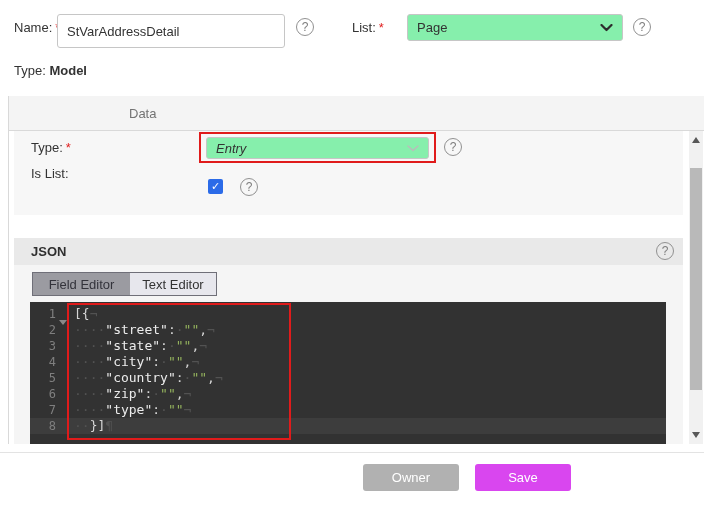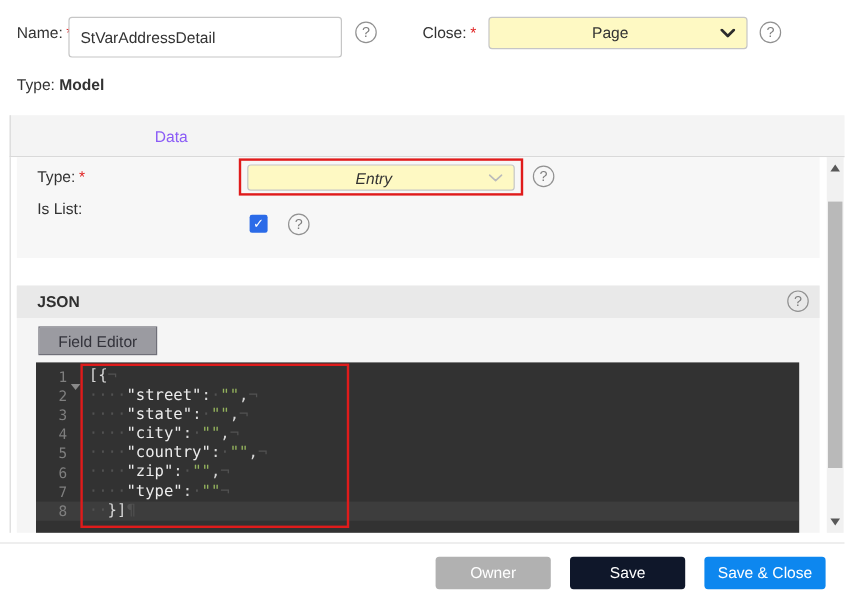--- a/index.html
+++ b/index.html
@@ -6,35 +6,35 @@
   #app{position:relative;width:704px;height:511px;background:#ffffff;
        font-family:"Liberation Sans",sans-serif;font-size:13px;color:#333;overflow:hidden;}
   .abs{position:absolute;}
   .lbl{white-space:nowrap;}
   .req{color:var(--required-red);margin-left:3px;}
 
   
   .text-input{position:absolute;box-sizing:border-box;height:27px;border:1px solid #c6c6c6;border-radius:3px;
               background:#fff;color:#333;font-family:"Liberation Sans",sans-serif;font-size:13px;padding:16px 9px;outline:none;}
   .select-box{position:absolute;box-sizing:border-box;height:27px;border:1px solid #c6c6c6;border-radius:3px;
-              background:#fef9c3;display:flex;align-items:center;padding:0 9px;cursor:pointer;text-align:center;}
+              background:#86efac;display:flex;align-items:center;padding:0 9px;cursor:pointer;}
   .select-box .val{flex:1;}
   .help{position:absolute;width:18px;height:18px;border:1.3px solid #919191;border-radius:50%;
         display:flex;align-items:center;justify-content:center;color:#7e7e7e;font-size:12px;
         box-sizing:border-box;background:transparent;}
 
   
   .tabbar{position:absolute;left:8px;top:96px;width:696px;height:35px;background:#f4f4f4;
           box-sizing:border-box;border-bottom:1px solid #d9d9d9;border-left:1px solid #d9d9d9;}
   .tab-active{position:absolute;left:20px;top:0;width:82px;height:35px;background:#ffffff;
           box-sizing:border-box;border-top:3px solid var(--accent-blue);
           border-left:1px solid #d9d9d9;border-right:1px solid #d9d9d9;
           display:flex;align-items:center;justify-content:center;color:#333;cursor:pointer;}
   .tab-idle{position:absolute;left:110px;top:0;height:35px;display:flex;align-items:center;
-          padding:0 10px;color:#8b5cf6;cursor:pointer;}
+          padding:0 10px;color:#737373;cursor:pointer;}
 
   
   .content{position:absolute;left:8px;top:131px;width:681px;height:313px;
            box-sizing:border-box;border-left:1px solid #d9d9d9;background:#fff;}
   .panel1{position:absolute;left:5px;top:0;width:669px;height:84px;background:#f7f7f7;}
   .redbox{position:absolute;border:2px solid var(--highlight-red);box-sizing:border-box;pointer-events:none;z-index:5;}
   .checkbox{position:absolute;width:15px;height:15px;background:var(--checkbox-blue);border-radius:2px;
             display:flex;align-items:center;justify-content:center;color:#fff;font-size:11px;cursor:pointer;}
 
   
@@ -69,40 +69,40 @@
          border-right:4px solid transparent;border-bottom:6px solid #585858;cursor:pointer;}
   .sb-down{position:absolute;left:3px;bottom:6px;width:0;height:0;border-left:4px solid transparent;
          border-right:4px solid transparent;border-top:6px solid #585858;cursor:pointer;}
   .sb-thumb{position:absolute;left:1px;top:37px;width:12px;height:222px;background:#b9b9b9;cursor:grab;}
 
   
   .footline{position:absolute;left:0;top:452px;width:704px;height:1px;background:#e3e3e3;}
   .btn{position:absolute;top:464px;height:27px;border:none;border-radius:3px;color:#fff;
        font-family:"Liberation Sans",sans-serif;font-size:13px;cursor:pointer;}
   .btn-cancel{left:363px;width:96px;background:#b1b1b1;}
-  .btn-save{left:475px;width:96px;background:#0f172a;}
+  .btn-save{left:475px;width:96px;background:#d946ef;}
   .btn-primary{left:587px;width:101px;background:var(--primary-blue);}
 
   .chev{display:inline-block;}
 </style>
 </head>
 <body>
 
 <div id="app">
 
   <div class="abs lbl" style="left:14px;top:20px;">
     <span>Name:</span><span class="req">*</span>
   </div>
   <input class="text-input" style="left: 57px; top: 14px; width: 228px;" value="StVarAddressDetail">
   <div class="help" style="left:296px;top:18px;">
     <span>?</span>
   </div>
 
   <div class="abs lbl" style="left:352px;top:20px;">
-    <span>Close:</span><span class="req">*</span>
+    <span>List:</span><span class="req">*</span>
   </div>
   <div class="select-box" style="left:407px;top:14px;width:216px;">
     <span class="val">Page</span>
     <svg class="chev" width="13" height="8" viewBox="0 0 13 8">
       <polyline points="1.5,1 6.5,6 11.5,1" fill="none" stroke="#2d2d2d" stroke-width="2.2" stroke-linecap="round" stroke-linejoin="round"></polyline>
     </svg>
   </div>
   <div class="help" style="left:633px;top:18px;">
     <span>?</span>
   </div>
@@ -151,20 +151,23 @@
         <span class="t">JSON</span>
       </div>
       <div class="help" style="right:9px;top:4px;">
         <span>?</span>
       </div>
 
       <div class="toggle">
         <div class="seg seg-field">
           <span>Field Editor</span>
         </div>
+        <div class="seg seg-text">
+          <span>Text Editor</span>
+        </div>
       </div>
 
       <div class="editor">
         <div>
             <div class="code-row">
               <span class="gutter-num">1</span>
               <span class="fold show"></span>
               <span class="code-content"><span class="seg-p">[{</span><span class="seg-ws">¬</span></span>
             </div>
             <div class="code-row">
@@ -211,14 +214,13 @@
 
   <div class="vscroll">
     <div class="sb-up"></div>
     <div class="sb-thumb"></div>
     <div class="sb-down"></div>
   </div>
 
   <div class="footline"></div>
   <button class="btn btn-cancel">Owner</button>
   <button class="btn btn-save">Save</button>
-  <button class="btn btn-primary">Save &amp; Close</button>
 </div>
 
 </body></html>

